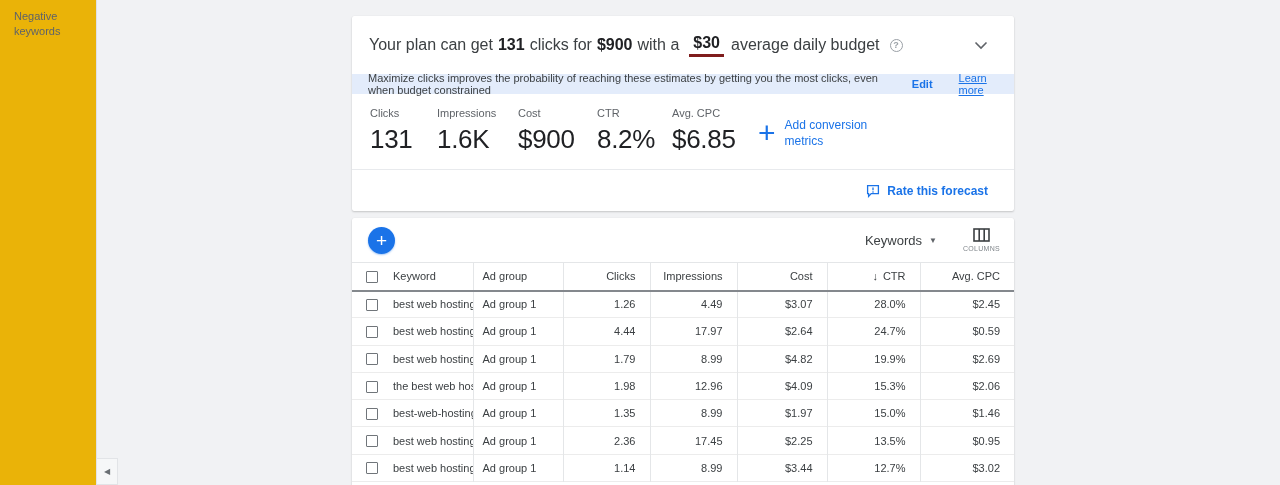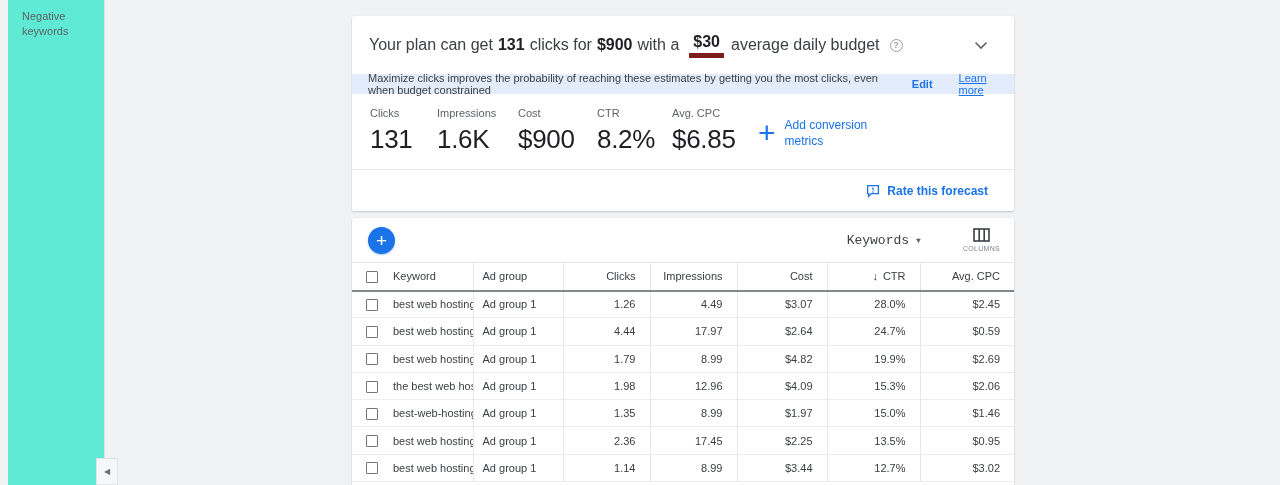--- a/index.html
+++ b/index.html
@@ -7,22 +7,22 @@
   body {
     font-family:"Liberation Sans", sans-serif;
     background:#f1f2f4;
     overflow:hidden;
     position:relative;
     color:#3c4043;
   }
 
   
   .sidebar {
-    position:absolute; left:8px; top:0; width:97px; height:485px;
-    background:#5eead4; border-right:1px solid #dfe1e5;
+    position:absolute; left:0; top:0; width:97px; height:485px;
+    background:#eab308; border-right:1px solid #dfe1e5;
   }
   .sidebar-nav-item {
     padding:9px 10px 9px 14px; font-size:11px; line-height:1.35;
     color:#5f6368; cursor:pointer;
   }
   .collapse-btn {
     position:absolute; left:96px; top:458px; width:22px; height:27px;
     background:#f6f7f8; border:1px solid #e2e4e7;
     display:flex; align-items:center; justify-content:center;
     color:#6a6f74; font-size:8px; cursor:pointer;
@@ -39,21 +39,21 @@
 
   
   .fc-header {
     height:58px; display:flex; align-items:center;
     padding:0 26px 0 17px; font-size:16px; color:#3c4043;
   }
   .fc-header .seg { margin-right:5px; white-space:nowrap; }
   .fc-header .strong { font-weight:700; color:#202124; }
   .budget-chip {
     font-weight:700; color:#202124; margin:0 7px 0 5px; padding:1px 4px 2px;
-    border-bottom:5px solid #7f1d1d; cursor:pointer;
+    border-bottom:3px solid #7f1d1d; cursor:pointer;
   }
   .help-icon {
     display:inline-flex; width:13px; height:13px; margin-left:5px;
     border:1px solid #9aa0a6; border-radius:50%; color:#9aa0a6;
     font-size:9px; align-items:center; justify-content:center; font-weight:700;
   }
   .chevron { margin-left:auto; cursor:pointer; display:flex; }
 
   
   .banner {
@@ -90,21 +90,21 @@
   .toolbar { height:44px; display:flex; align-items:center; padding:0 14px 0 16px; }
   .add-kw-btn {
     width:27px; height:27px; border-radius:50%; background:#1a73e8; color:#fff;
     display:flex; align-items:center; justify-content:center;
     font-size:19px; font-weight:400; line-height:1; cursor:pointer;
     box-shadow:0 1px 2px rgba(26,115,232,0.4);
   }
   .toolbar-right { margin-left:auto; display:flex; align-items:center; }
   .view-selector {
     display:flex; align-items:center; font-size:13px; color:#3c4043;
-    cursor:pointer; margin-right:42px;font-family:Liberation Mono, monospace;
+    cursor:pointer; margin-right:26px;
   }
   .view-selector .dd-arrow { font-size:8px; color:#5f6368; margin-left:7px; }
   .columns-btn { display:flex; flex-direction:column; align-items:center; cursor:pointer; }
   .columns-btn .col-label { font-size:7px; color:#80868b; letter-spacing:0.3px; margin-top:3px; }
 
   
   table { width:662px; border-collapse:collapse; table-layout:fixed; font-size:11px; }
   col.c-check{width:37px;} col.c-kw{width:84px;} col.c-adg{width:90px;}
   col.c-clicks{width:87px;} col.c-impr{width:87px;} col.c-cost{width:90px;}
   col.c-ctr{width:93px;} col.c-cpc{width:94px;}

